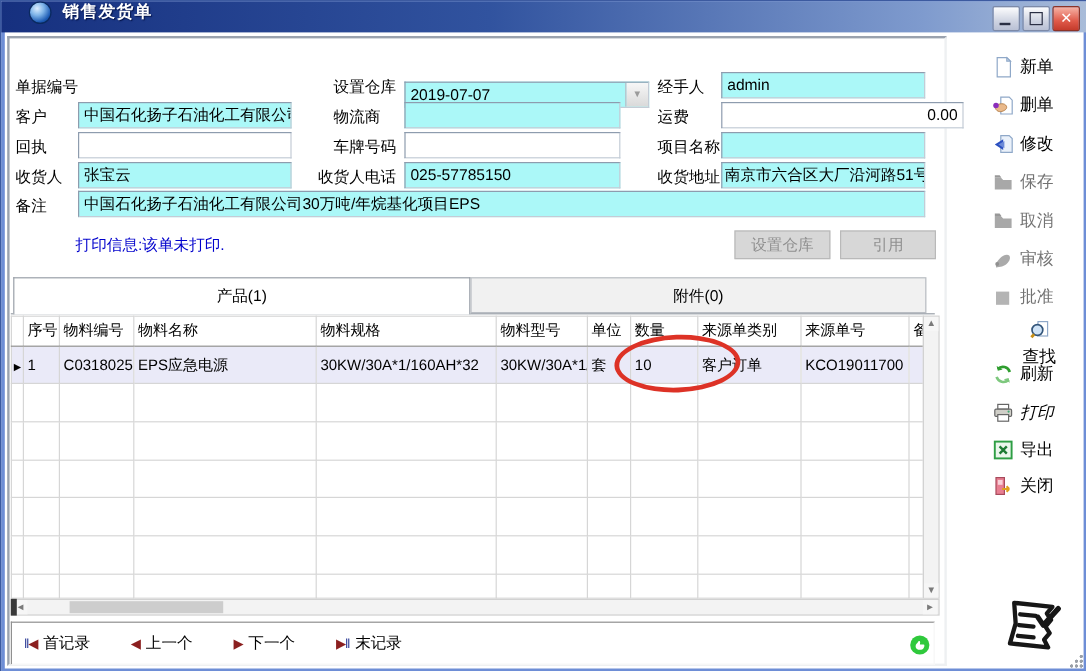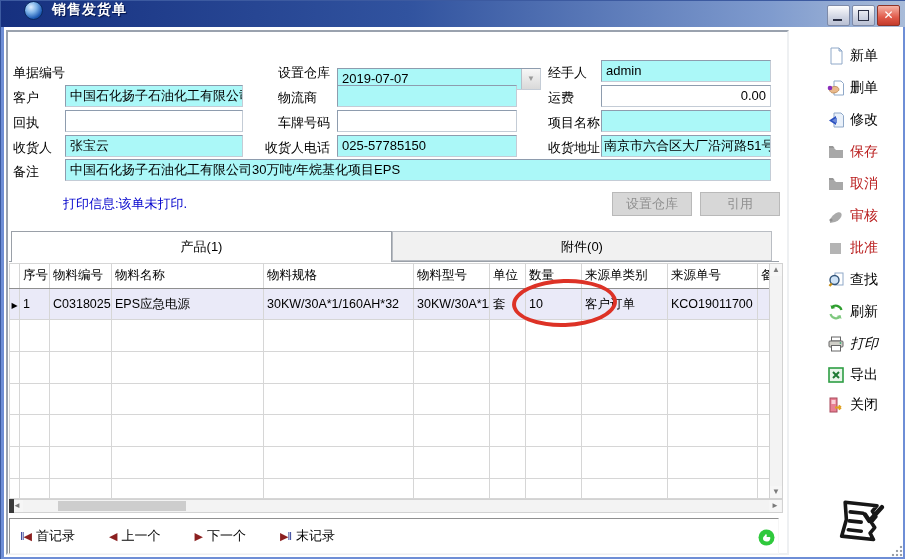--- a/index.html
+++ b/index.html
@@ -70,21 +70,21 @@
   
   .navbar{position:absolute;left:8px;top:517px;width:770px;height:36px;box-sizing:border-box;
     border:1px solid;border-color:#909090 #f6f6f6 #f6f6f6 #909090;background:#fff;
     display:flex;align-items:center;padding-left:10px;}
   .navbtn{display:flex;align-items:center;margin-right:34px;font-size:13px;cursor:pointer;gap:5px;}
   .nav-glyph{font-size:11px;color:#8b1f1f;letter-spacing:-1px;}
   .nav-bar-ch{color:#1f2f8f;}
   
   .side-item{position:absolute;left:826px;width:78px;height:28px;display:flex;align-items:center;
     gap:5px;font-size:14px;color:#000;cursor:pointer;}
-  .side-item.disabled{color:#b91c1c;cursor:default;}
+  .side-item.disabled{color:#737373;cursor:default;}
   .side-item svg{flex:0 0 auto;}
   
   .qty-ellipse{position:absolute;left:511px;top:278px;width:97px;height:40px;
     border:4px solid var(--red,#dd3226);border-radius:50%;transform:rotate(-2deg);z-index:6;}
   .clipboard-note{position:absolute;left:830px;top:497px;z-index:6;}
   .green-badge{position:absolute;left:757px;top:528px;z-index:6;}
   .grip{position:absolute;right:3px;bottom:3px;width:12px;height:12px;z-index:4;
     background:
       radial-gradient(circle at 10px 2px,#9aa0a8 1.2px,transparent 1.6px),
       radial-gradient(circle at 10px 6px,#9aa0a8 1.2px,transparent 1.6px),
@@ -142,21 +142,21 @@
   <span class="flabel" style="left:277px;top:113px;">车牌号码</span>
   <div class="fld" style="left:336px;top:109px;width:180px;"></div>
 
   <span class="flabel" style="left:264px;top:138px;">收货人电话</span>
   <div class="fld cyan" style="left:336px;top:134px;width:180px;">025-57785150</div>
 
   <span class="flabel" style="left:547px;top:63px;">经手人</span>
   <div class="fld cyan" style="left:600px;top:59px;width:170px;">admin</div>
 
   <span class="flabel" style="left:547px;top:88px;">运费</span>
-  <div class="fld num" style="left:600px;top:84px;width:170px;padding-left:41px;">0.00</div>
+  <div class="fld num" style="left:600px;top:84px;width:202px;padding-left:41px;">0.00</div>
 
   <span class="flabel" style="left:547px;top:113px;">项目名称</span>
   <div class="fld cyan" style="left:600px;top:109px;width:170px;"></div>
 
   <span class="flabel" style="left:547px;top:138px;text-align:right;">收货地址</span>
   <div class="fld cyan" style="left:600px;top:134px;width:170px;padding:0 2px;">南京市六合区大厂沿河路51号</div>
 
   <span class="print-info">打印信息:该单未打印.</span>
   <div class="gbtn" style="left:611px;top:191px;">设置仓库</div>
   <div class="gbtn" style="left:699px;top:191px;">引用</div>
@@ -360,21 +360,21 @@
         <circle cx="4" cy="13" r="1.6" fill="#909090"></circle>
       </svg>
     <span>审核</span>
   </div>
   <div class="side-item disabled" style="top:233px;">
     <svg width="18" height="18" viewBox="0 0 18 18">
         <rect x="3" y="4" width="11" height="11" fill="#b4b4b4"></rect>
       </svg>
     <span>批准</span>
   </div>
-  <div class="side-item" style="top:265px;">
+  <div class="side-item" style="top:265px;flex-direction:column;">
     <svg width="18" height="18" viewBox="0 0 18 18">
         <rect x="8" y="2" width="8" height="12" fill="#fff" stroke="#8fa8c8"></rect>
         <circle cx="7.5" cy="9" r="4.5" fill="#cfe3f7" stroke="#33557a" stroke-width="1.4"></circle>
         <line x1="2.5" y1="15" x2="4.8" y2="12.5" stroke="#c89018" stroke-width="2.4"></line>
       </svg>
     <span>查找</span>
   </div>
   <div class="side-item" style="top:297px;">
     <svg width="18" height="18" viewBox="0 0 18 18">
         <path d="M14.5 7A6 6 0 004.5 4.5" stroke="#2f9e2f" stroke-width="2.2" fill="none"></path>

